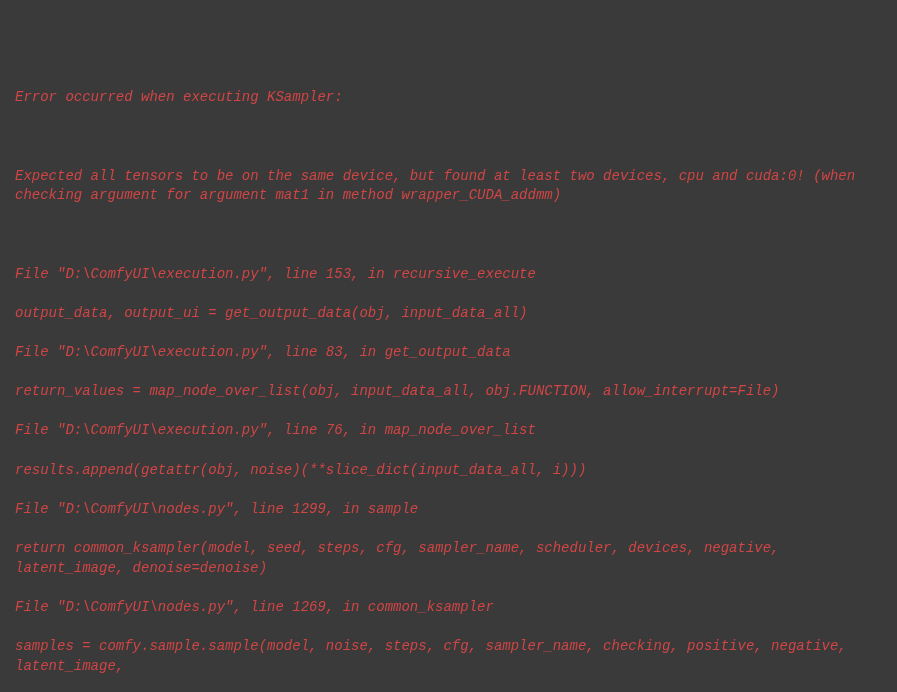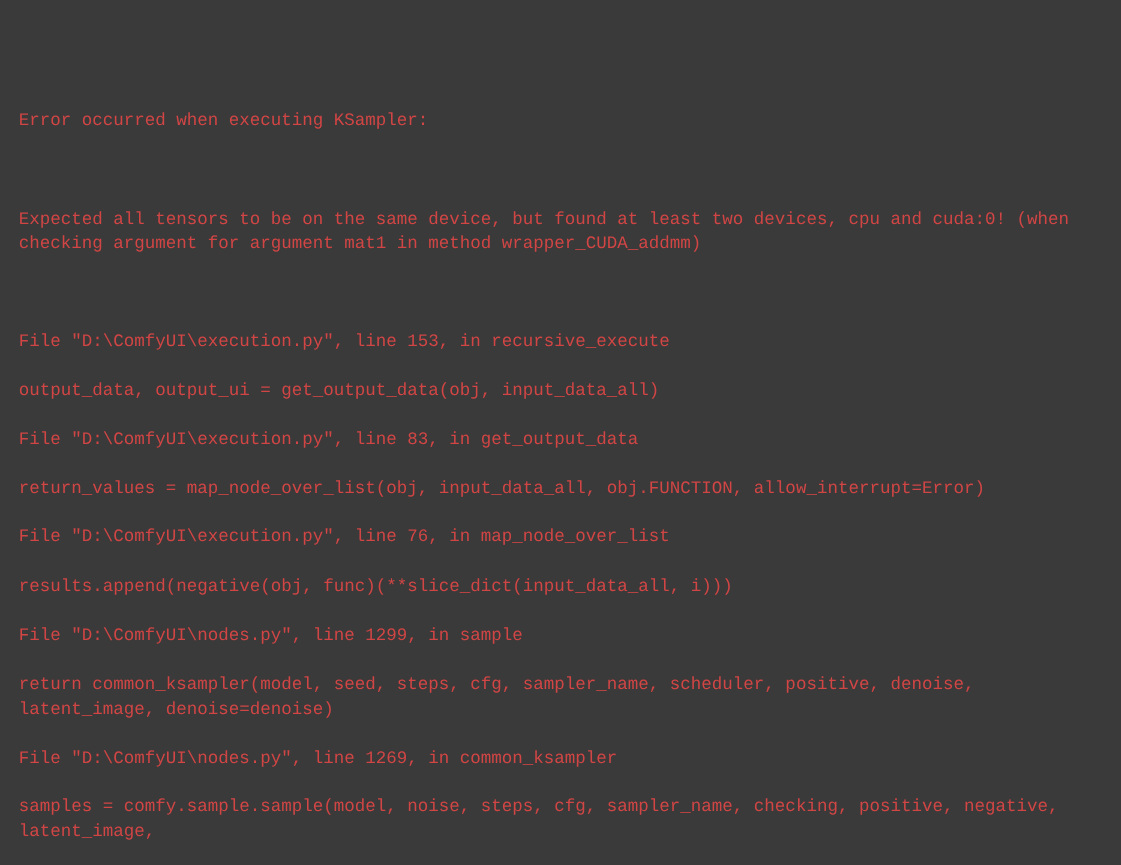--- a/index.html
+++ b/index.html
@@ -1,18 +1,19 @@
 <!DOCTYPE html>
 <html><head>
   <meta charset="utf-8">
   <style>
     * {
       margin: 0;
       padding: 0;
       box-sizing: border-box;
+      font-style: italic;
     }
     body {
       background-color: #3a3a3a;
       color: #d14545;
       font-family: 'Courier New', monospace;
       font-size: 14px;
       line-height: 1.4;
       padding: 10px 10px 10px 15px;
       width: 897px;
       height: 692px;
@@ -32,25 +33,25 @@
 
 
 
 <span class="error-line">Error occurred when executing KSampler:</span>
 <div class="blank-line"></div>
 <span class="error-line">Expected all tensors to be on the same device, but found at least two devices, cpu and cuda:0! (when checking argument for argument mat1 in method wrapper_CUDA_addmm)</span>
 <div class="blank-line"></div>
 <span class="error-line">File "D:\ComfyUI\execution.py", line 153, in recursive_execute</span>
 <span class="error-line">output_data, output_ui = get_output_data(obj, input_data_all)</span>
 <span class="error-line">File "D:\ComfyUI\execution.py", line 83, in get_output_data</span>
-<span class="error-line">return_values = map_node_over_list(obj, input_data_all, obj.FUNCTION, allow_interrupt=Error)</span>
+<span class="error-line">return_values = map_node_over_list(obj, input_data_all, obj.FUNCTION, allow_interrupt=File)</span>
 <span class="error-line">File "D:\ComfyUI\execution.py", line 76, in map_node_over_list</span>
-<span class="error-line">results.append(negative(obj, func)(**slice_dict(input_data_all, i)))</span>
+<span class="error-line">results.append(getattr(obj, noise)(**slice_dict(input_data_all, i)))</span>
 <span class="error-line">File "D:\ComfyUI\nodes.py", line 1299, in sample</span>
-<span class="error-line">return common_ksampler(model, seed, steps, cfg, sampler_name, scheduler, positive, denoise, latent_image, denoise=denoise)</span>
+<span class="error-line">return common_ksampler(model, seed, steps, cfg, sampler_name, scheduler, devices, negative, latent_image, denoise=denoise)</span>
 <span class="error-line">File "D:\ComfyUI\nodes.py", line 1269, in common_ksampler</span>
 <span class="error-line">samples = comfy.sample.sample(model, noise, steps, cfg, sampler_name, checking, positive, negative, latent_image,</span>
 
 
 
 
 
 
 
 

